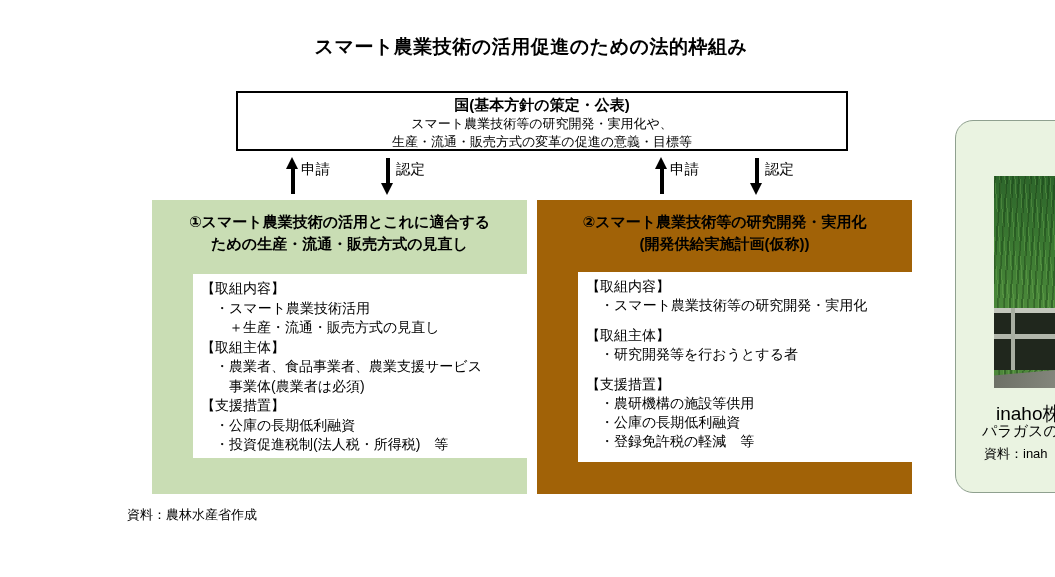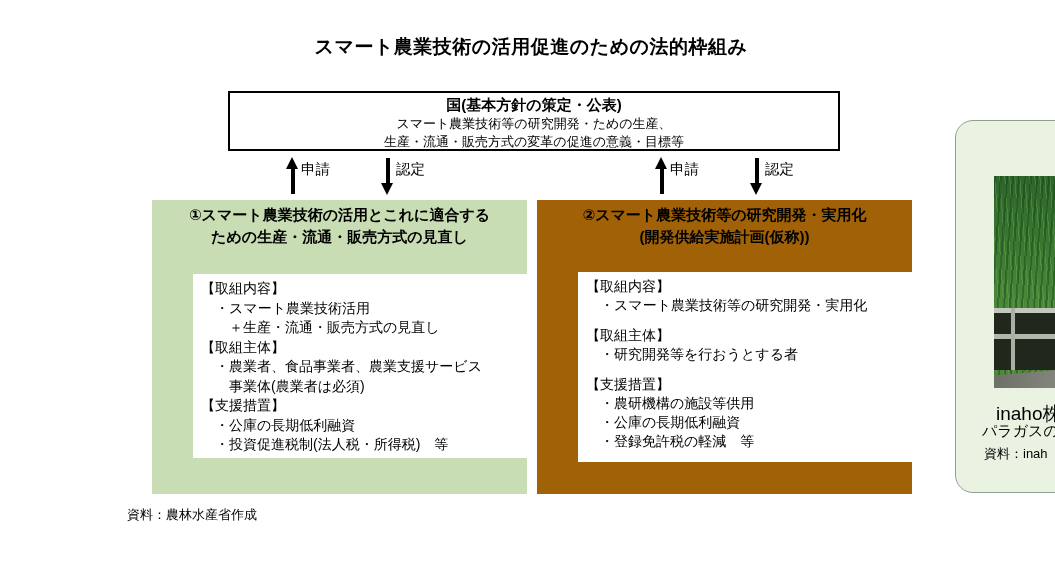--- a/index.html
+++ b/index.html
@@ -11,42 +11,42 @@
   .page{position:absolute;inset:0;width:1055px;height:577px;overflow:hidden;}
 
   
   .title{
     position:absolute;left:150px;top:34px;width:762px;margin:0;
     text-align:center;font-size:19px;font-weight:bold;letter-spacing:.5px;
   }
 
   
   .nat-box{
-    position:absolute;left:228px;top:91px;width:612px;height:60px;
+    position:absolute;left:236px;top:91px;width:612px;height:60px;
     border:2px solid #000;background:#fff;text-align:center;box-sizing:border-box;
   }
   .nat-heading{font-size:15px;font-weight:bold;line-height:20px;margin-top:2px;}
   .nat-line{font-size:13px;line-height:18px;}
 
   
   .arrow-group{position:absolute;top:157px;display:flex;align-items:flex-start;}
   .arrow{position:relative;display:inline-block;width:13px;height:38px;}
   .arrow .head{position:absolute;left:0;width:0;height:0;
     border-left:6.5px solid transparent;border-right:6.5px solid transparent;}
   .arrow.up .head{top:0;border-bottom:12px solid #000;}
   .arrow.up .shaft{position:absolute;top:9px;bottom:1px;left:5px;width:3.5px;background:#000;}
   .arrow.down .head{bottom:0;border-top:12px solid #000;}
   .arrow.down .shaft{position:absolute;top:1px;bottom:9px;left:5px;width:3.5px;background:#000;}
   .arrow-label{font-size:14.5px;line-height:18px;margin:3px 0 0 2px;text-align:right;}
 
   
   .panel{position:absolute;top:200px;width:375px;height:294px;box-sizing:border-box;}
   .panel.left{left:152px;}
   .panel.right{left:537px;}
-  .panel-title{padding-top:4px;text-align:center;font-weight:bold;font-size:15px;line-height:21.5px;}
+  .panel-title{padding-top:11px;text-align:center;font-weight:bold;font-size:15px;line-height:21.5px;}
   .panel-body{
     position:absolute;left:11px;width:354px;background:#fff;
     box-sizing:border-box;padding:5px 8px 4px 8px;margin-left:30px;
   }
   .panel.left .panel-body{top:74px;height:184px;}
   .panel.right .panel-body{top:72px;height:190px;}
   .bline{font-size:14px;line-height:19.5px;white-space:pre;}
   .panel.right .bline{line-height:19px;}
   .bline.gap-above{margin-top:11px;}
 
@@ -92,21 +92,21 @@
 </style>
 </head>
 <body>
 
 <div class="page">
 
   <h1 class="title">スマート農業技術の活用促進のための法的枠組み</h1>
 
   <div class="nat-box">
     <div class="nat-heading">国(基本方針の策定・公表)</div>
-    <div class="nat-line">スマート農業技術等の研究開発・ための生産、</div>
+    <div class="nat-line">スマート農業技術等の研究開発・実用化や、</div>
     <div class="nat-line">生産・流通・販売方式の変革の促進の意義・目標等</div>
   </div>
 
   <div class="arrow-group" style="left:286px">
     <span class="arrow up">
         <span class="head"></span>
         <span class="shaft"></span>
       </span>
     <span class="arrow-label">申請</span>
   </div>

